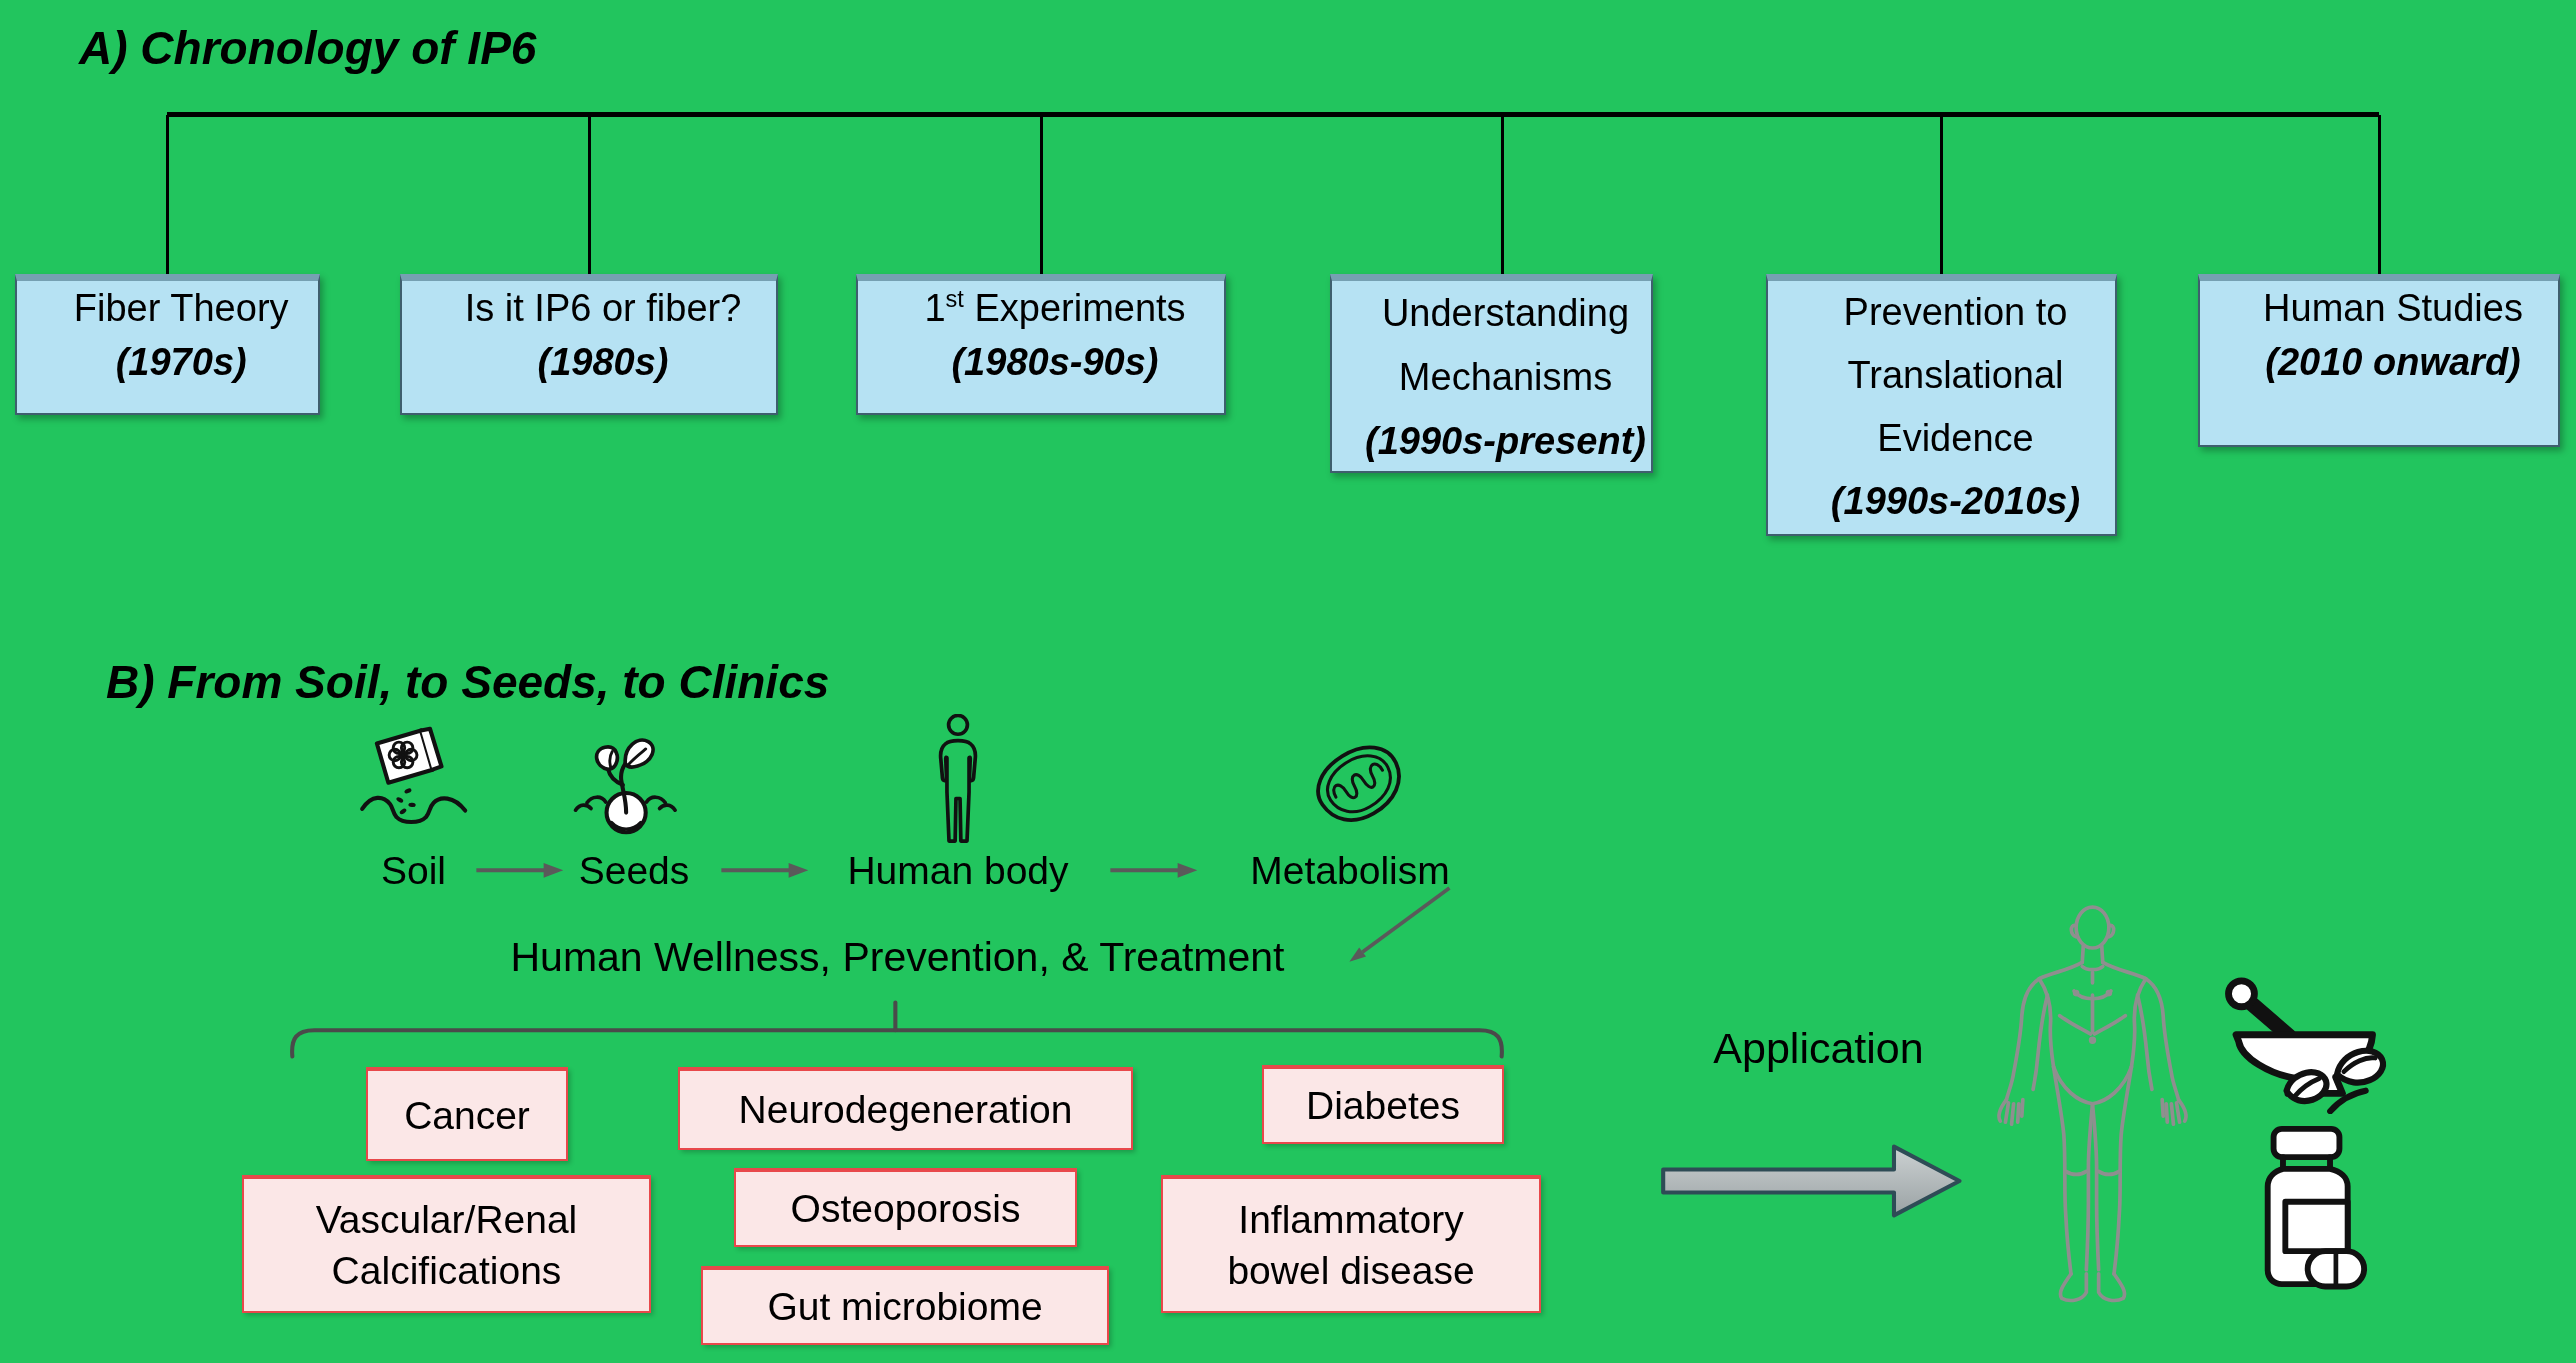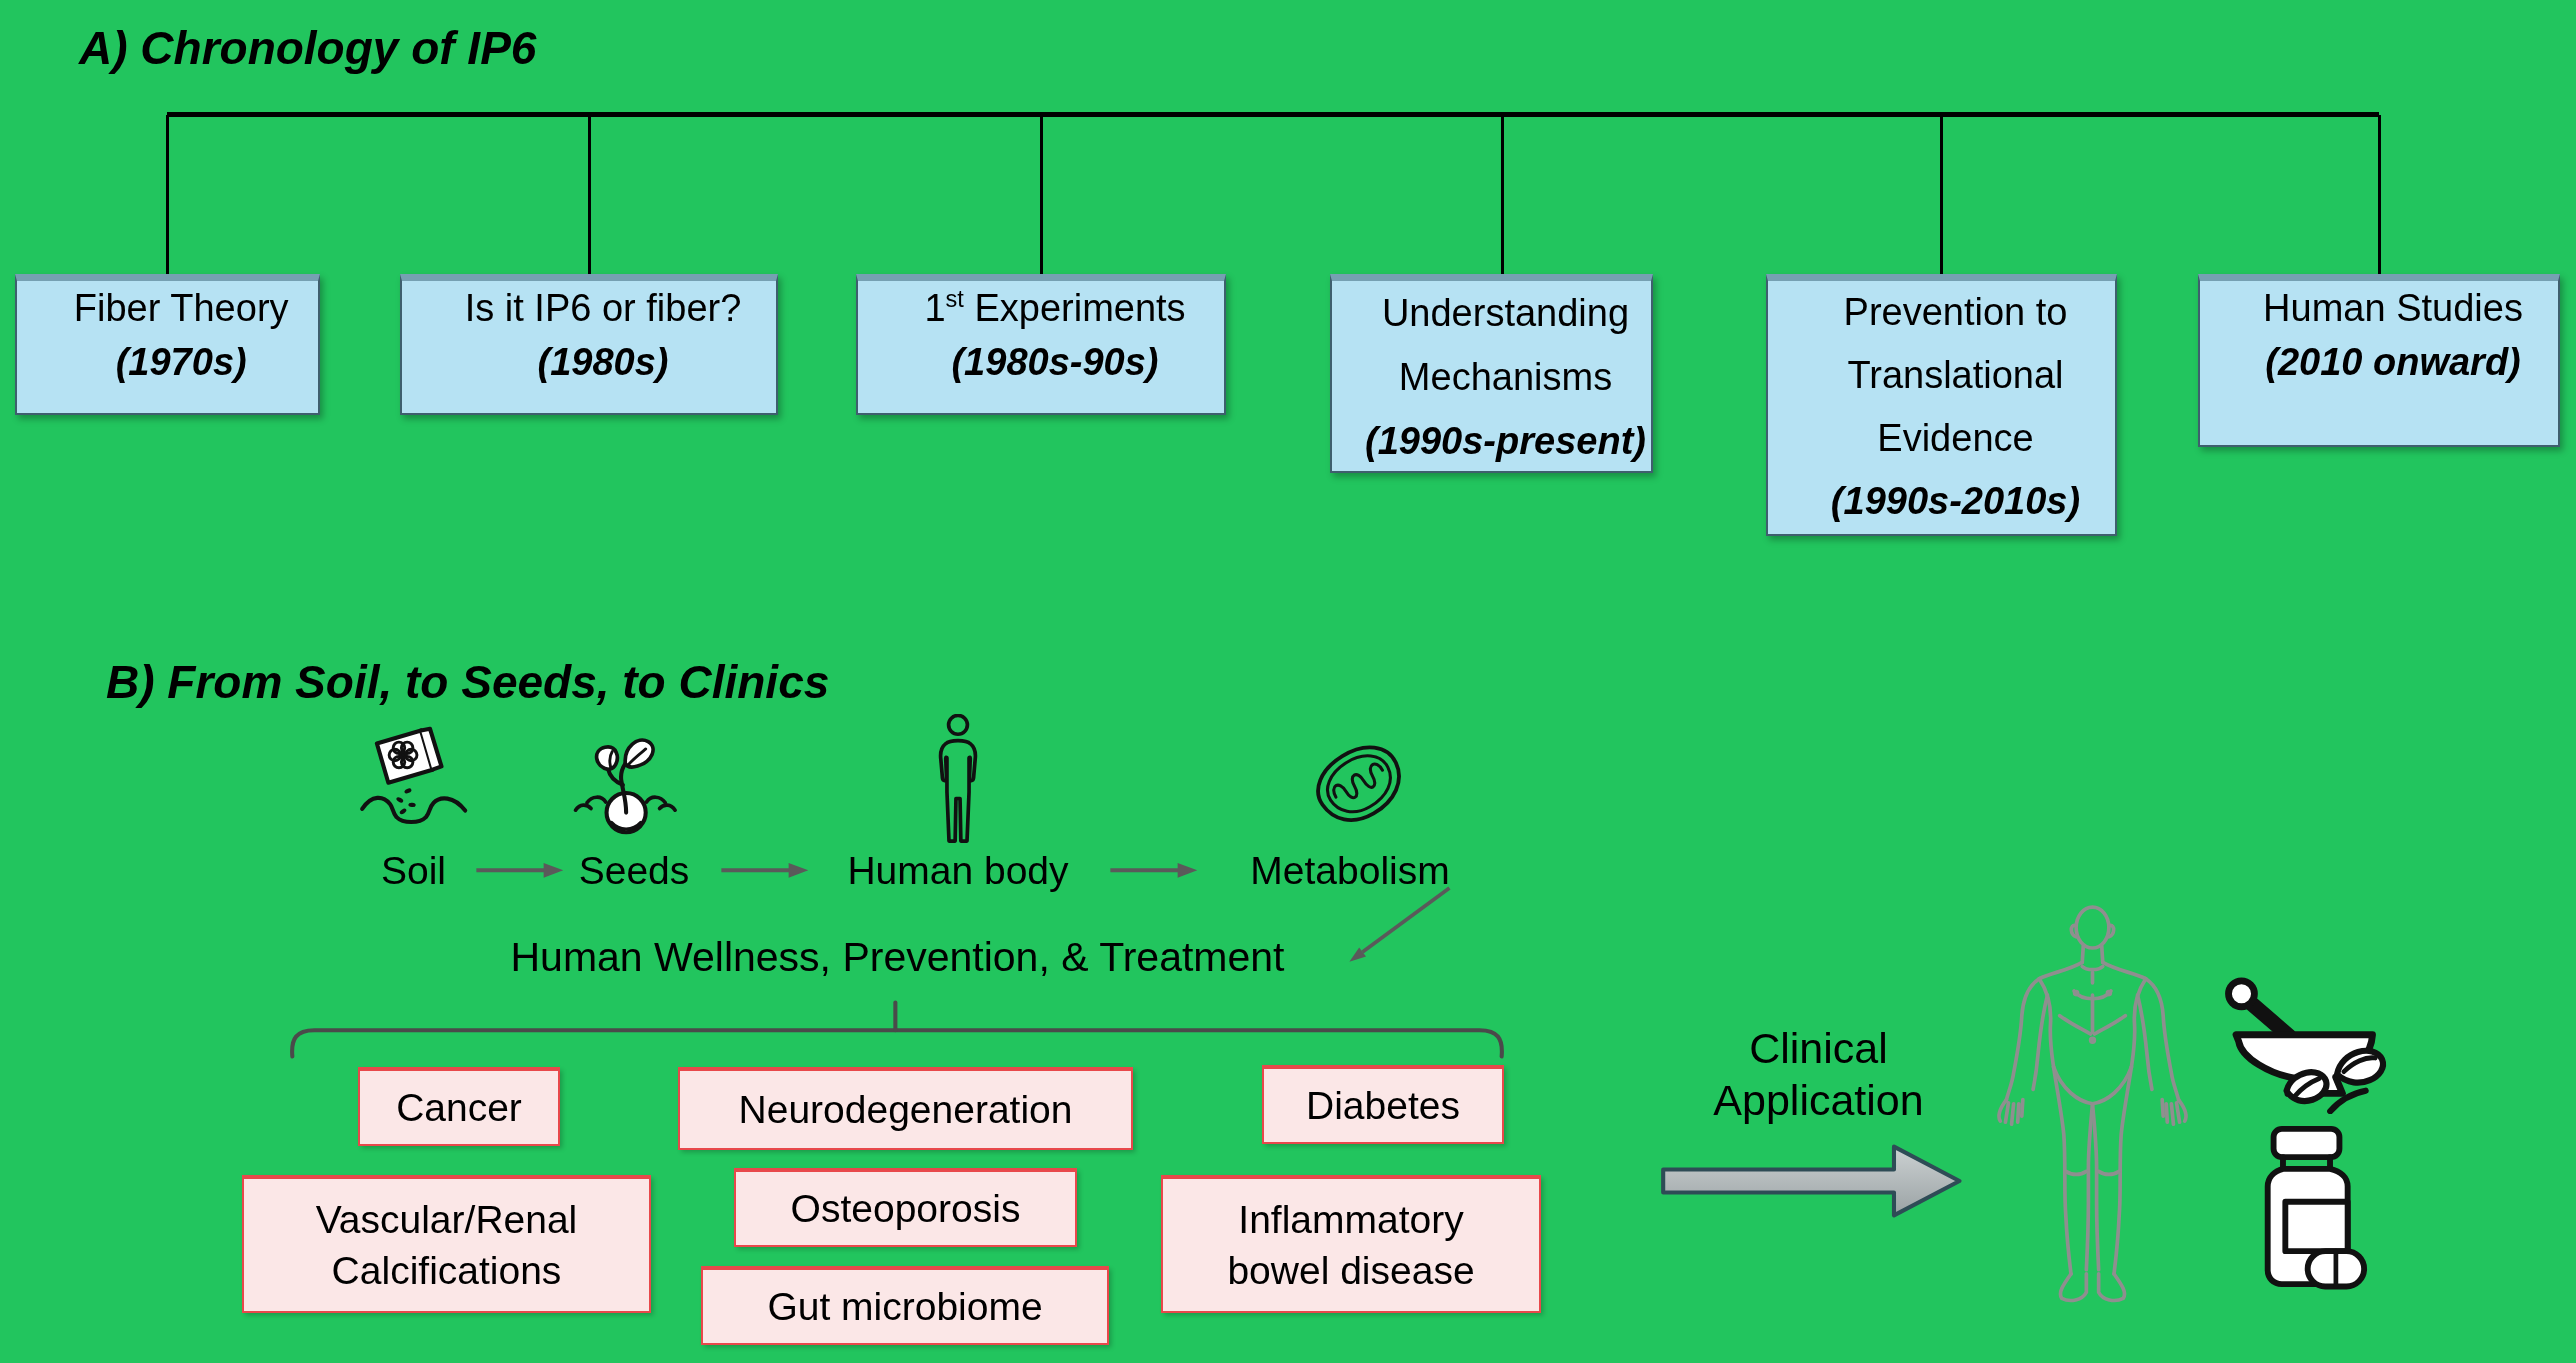--- a/index.html
+++ b/index.html
@@ -168,21 +168,21 @@
 
   <div class="abs wellness" style="left:324px;top:934px;width:1147px;">Human Wellness, Prevention, &amp; Treatment</div>
 
   <svg class="abs" style="left:287px;top:996px;" width="1220" height="67" viewBox="0 0 1490 82">
     <g fill="none" stroke="var(--bracket-grey)" stroke-width="5" stroke-linecap="round">
       <path d="M5,74 C3,52 10,42 32,42 L1458,42 C1480,42 1487,52 1485,74"></path>
       <path d="M743,42 L743,8"></path>
     </g>
   </svg>
 
-  <div class="abs pink-box" style="left:358px;top:1067px;width:202px;height:79px;">
+  <div class="abs pink-box" style="left:366px;top:1067px;width:202px;height:94px;">
     <div>Cancer</div>
   </div>
   <div class="abs pink-box" style="left:678px;top:1067px;width:455px;height:83px;">
     <div>Neurodegeneration</div>
   </div>
   <div class="abs pink-box" style="left:1262px;top:1065px;width:242px;height:79px;">
     <div>Diabetes</div>
   </div>
   <div class="abs pink-box" style="left:242px;top:1175px;width:409px;height:138px;">
     <div>Vascular/Renal</div>
@@ -193,21 +193,20 @@
   </div>
   <div class="abs pink-box" style="left:1161px;top:1175px;width:380px;height:138px;text-align:right;">
     <div>Inflammatory</div>
     <div>bowel disease</div>
   </div>
   <div class="abs pink-box" style="left:701px;top:1266px;width:408px;height:79px;">
     <div>Gut microbiome</div>
   </div>
 
   <div class="abs clinical" style="left:1671px;top:1022px;width:295px;">
-    <div>Clinical</div>
     <div>Application</div>
   </div>
 
   <svg class="abs" style="left:1655px;top:1140px;" width="311" height="82" viewBox="0 0 380 100">
     <defs>
       <linearGradient id="gradArrow" x1="0" y1="0" x2="0" y2="1">
         <stop offset="0" stop-color="var(--big-arrow-fill-light)"></stop>
         <stop offset="1" stop-color="var(--big-arrow-fill-dark)"></stop>
       </linearGradient>
     </defs>

